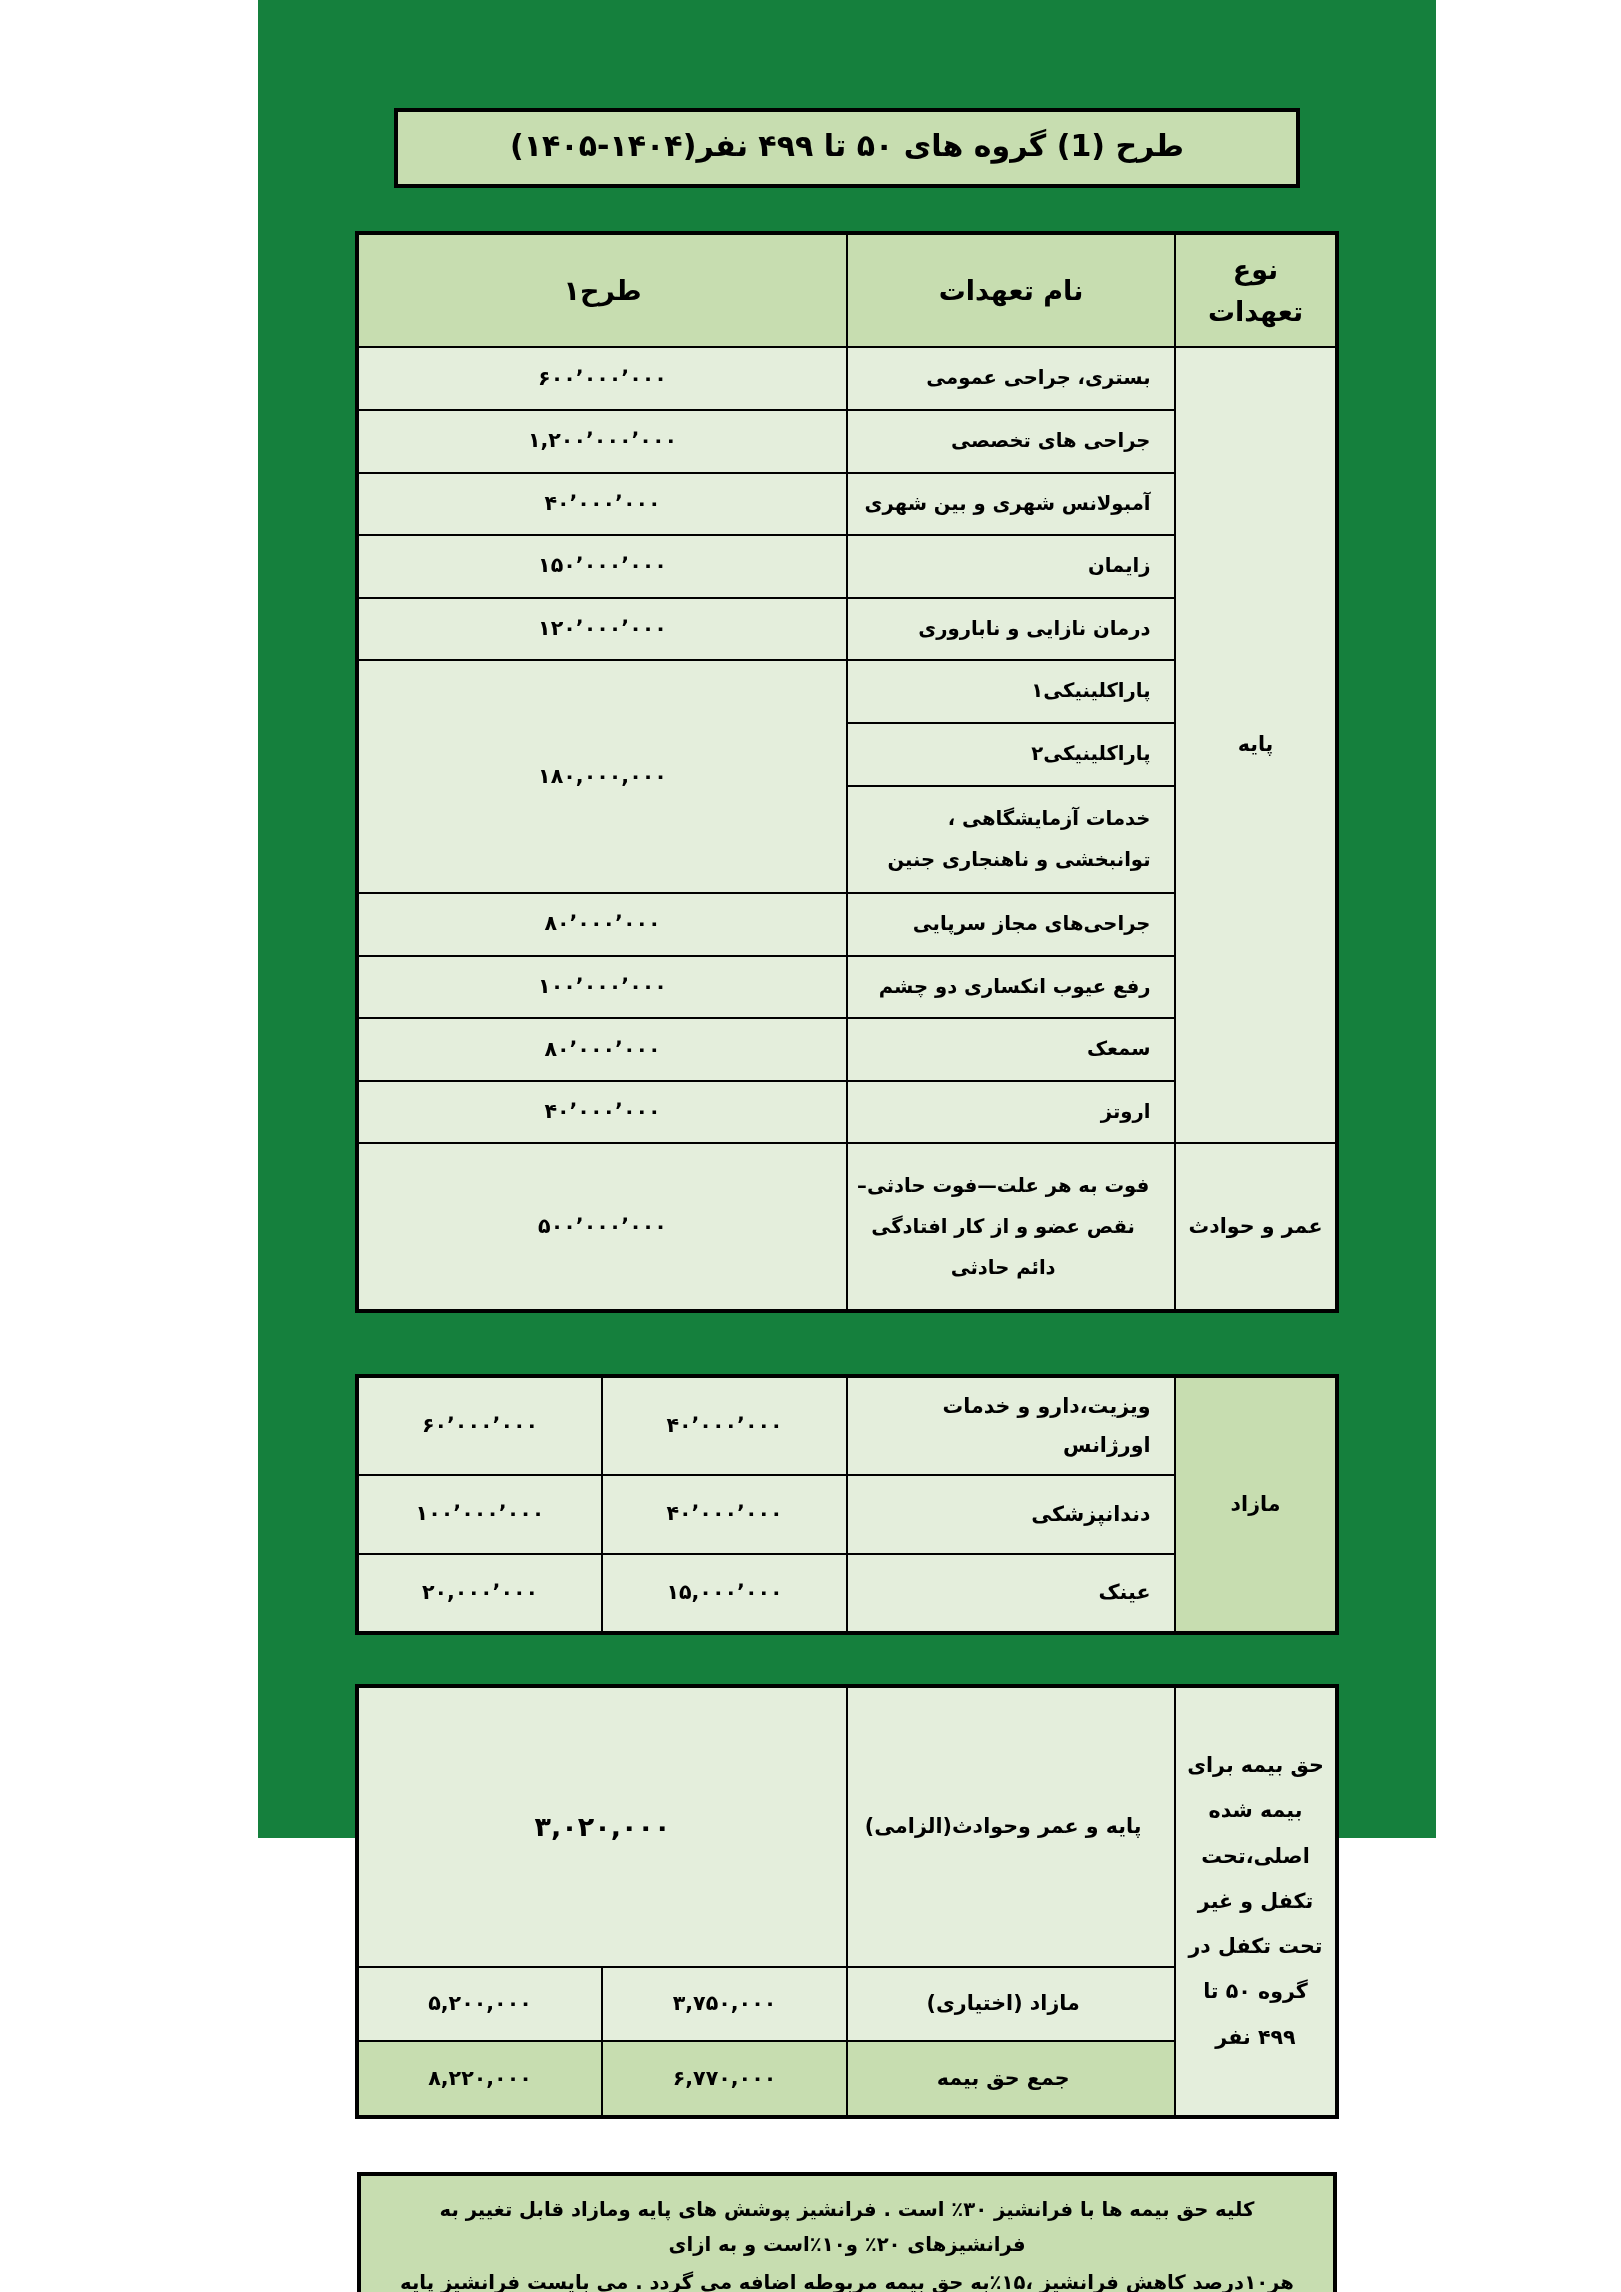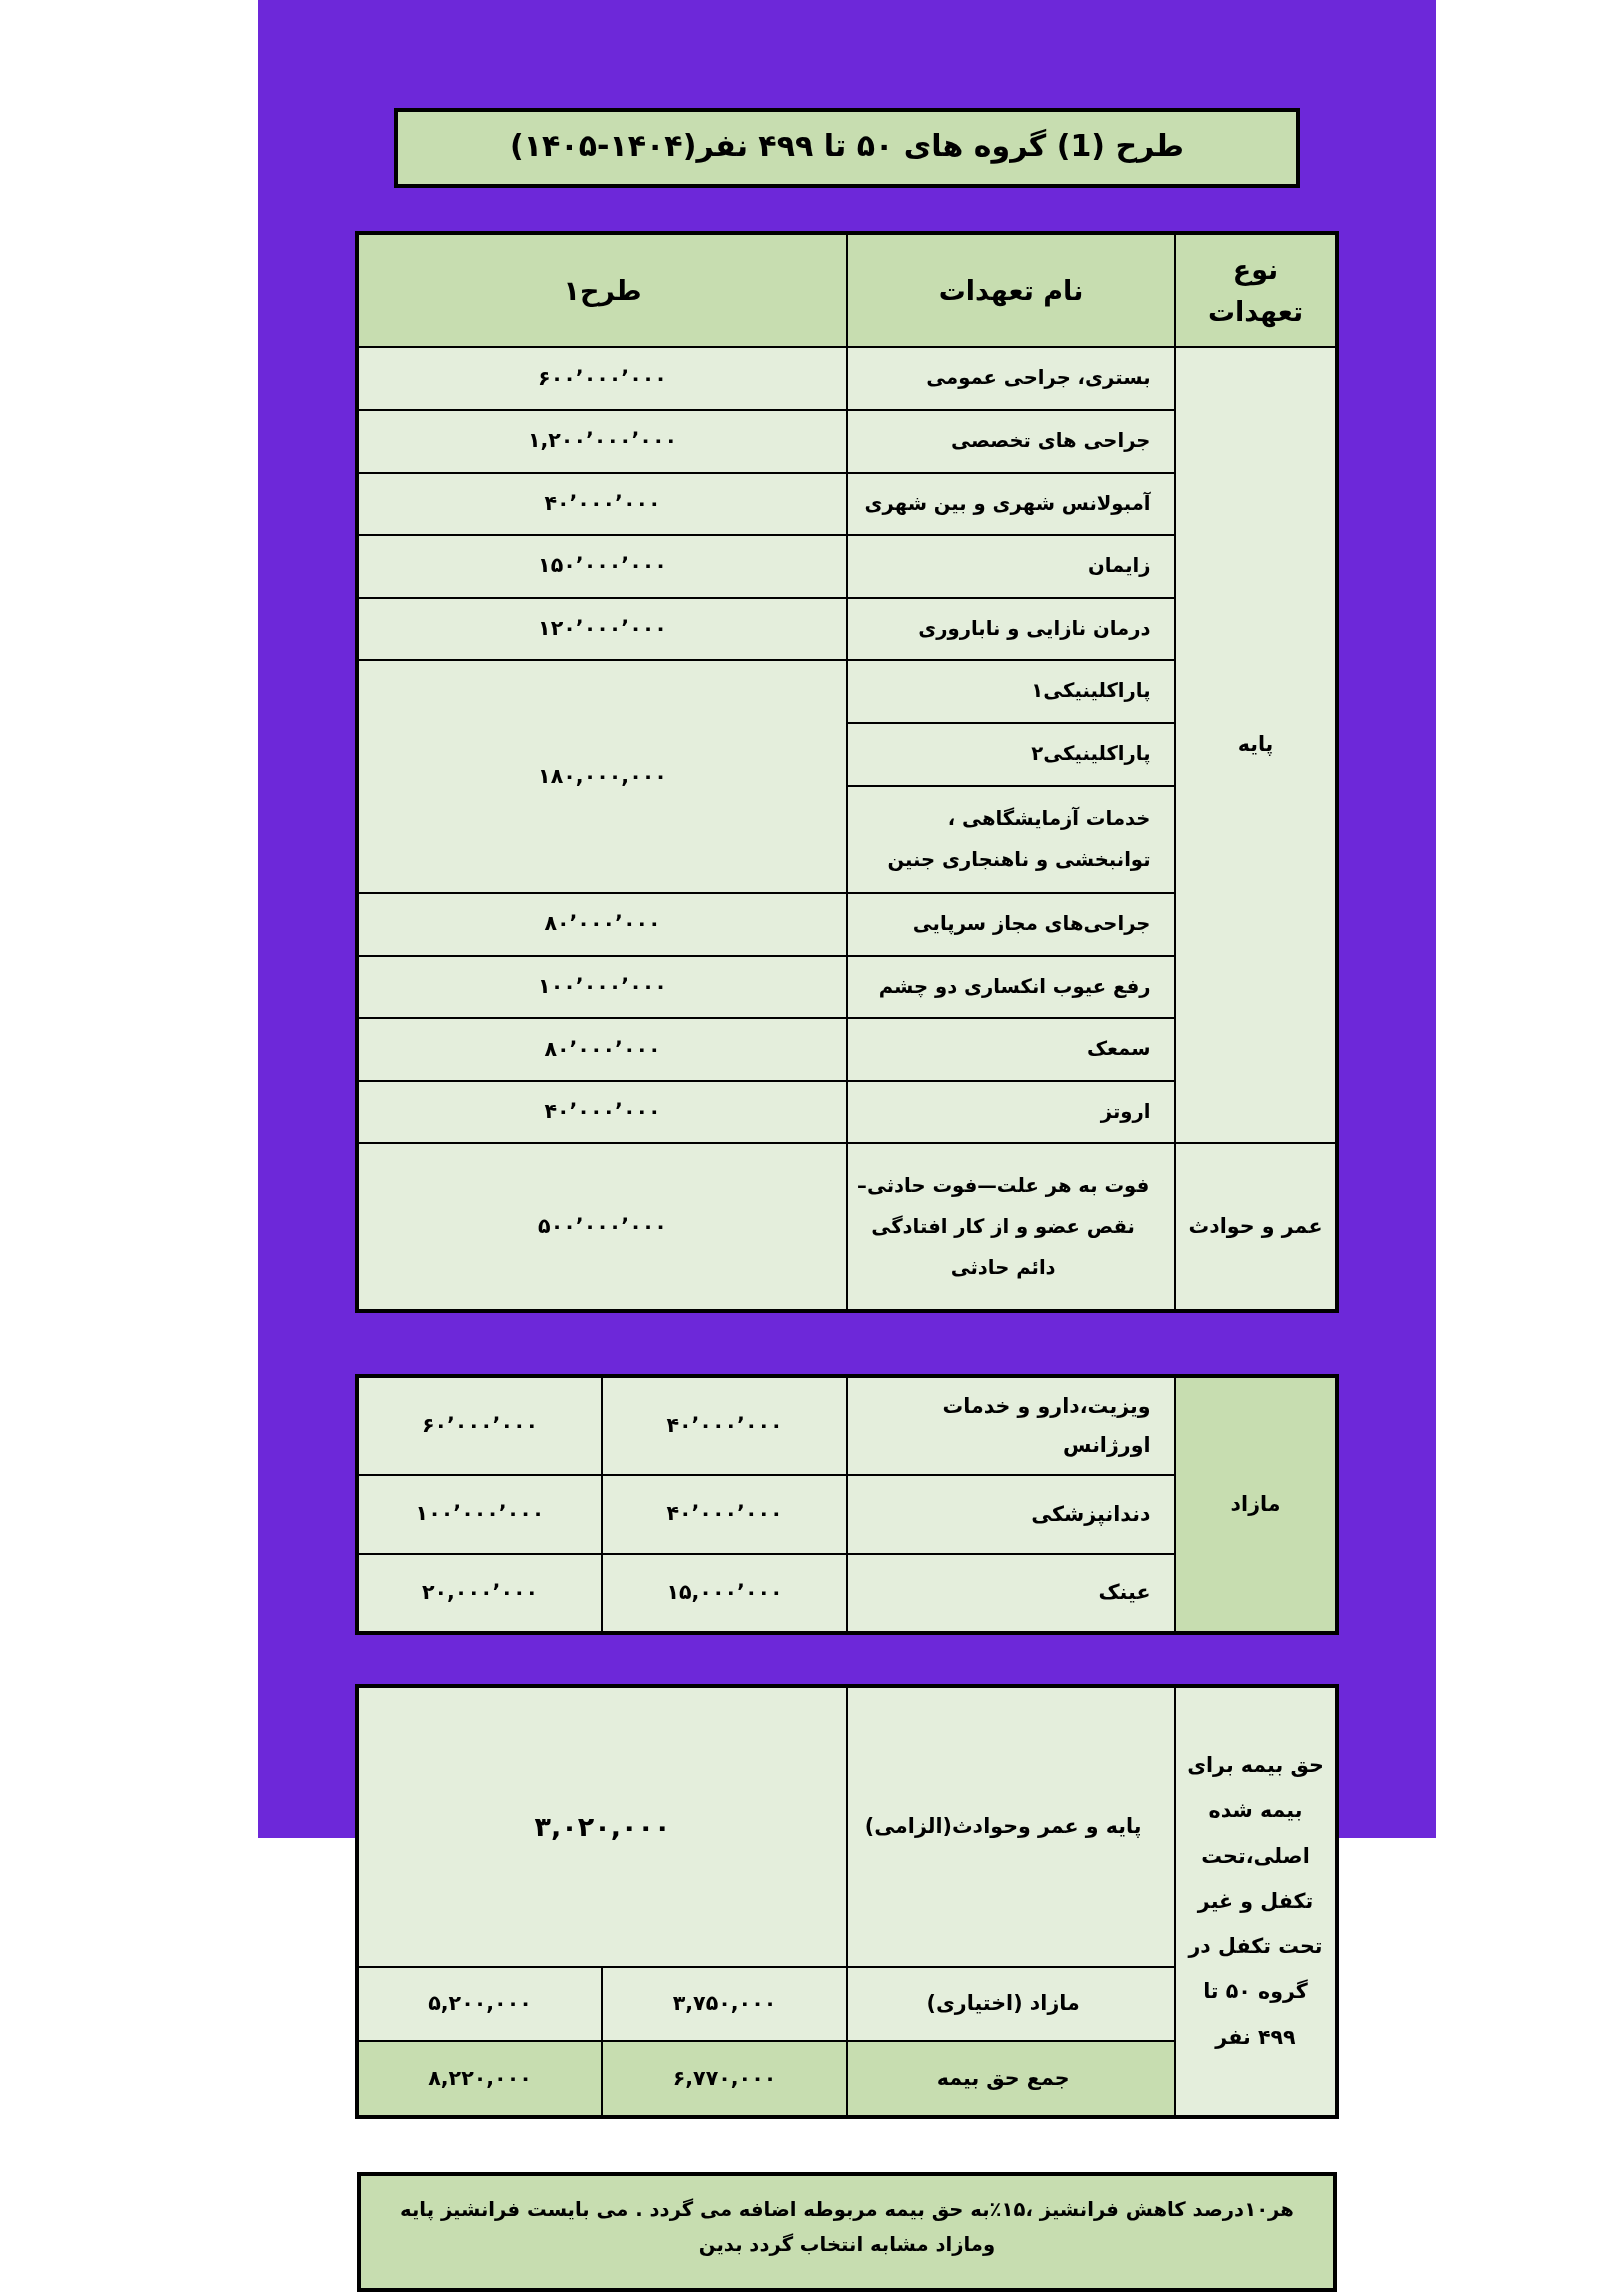--- a/index.html
+++ b/index.html
@@ -2,21 +2,21 @@
 <html lang="fa" dir="rtl"><head>
 <meta charset="utf-8">
 <style>
   html,body{margin:0;padding:0;background:#ffffff;}
   body{
     font-family:"DejaVu Sans","Liberation Sans",sans-serif;
     width:1621px;height:2293px;position:relative;overflow:hidden;
   }
   .page{
     position:absolute;left:258px;top:0;width:1178px;height:1838px;
-    background:#6d28d9;
+    background:#15803d;
   }
   .inner{
     position:absolute;left:0;top:0;width:1178px;height:2293px;
     display:flex;flex-direction:column;align-items:center;
   }
 
   
   .title-bar{
     margin-top:108px;
     width:906px;
@@ -234,19 +234,20 @@
       </tr>
       <tr>
         <td class="row-cell name-cell dark">جمع حق بیمه</td>
         <td class="row-cell dark">۶,۷۷۰,۰۰۰</td>
         <td class="row-cell dark">۸,۲۲۰,۰۰۰</td>
       </tr>
     </tbody>
       </table>
 
     <div class="notes">
+      <p>کلیه حق بیمه ها با فرانشیز ۳۰٪ است . فرانشیز پوشش های پایه ومازاد قابل تغییر به فرانشیزهای ۲۰٪ و۱۰٪است و به ازای</p>
       <p>هر۱۰درصد کاهش فرانشیز ،۱۵٪به حق بیمه مربوطه اضافه می گردد . می بایست فرانشیز پایه ومازاد مشابه انتخاب گردد بدین</p>
 
     </div>
 
   </div>
 </div>
 
 
 </body></html>

